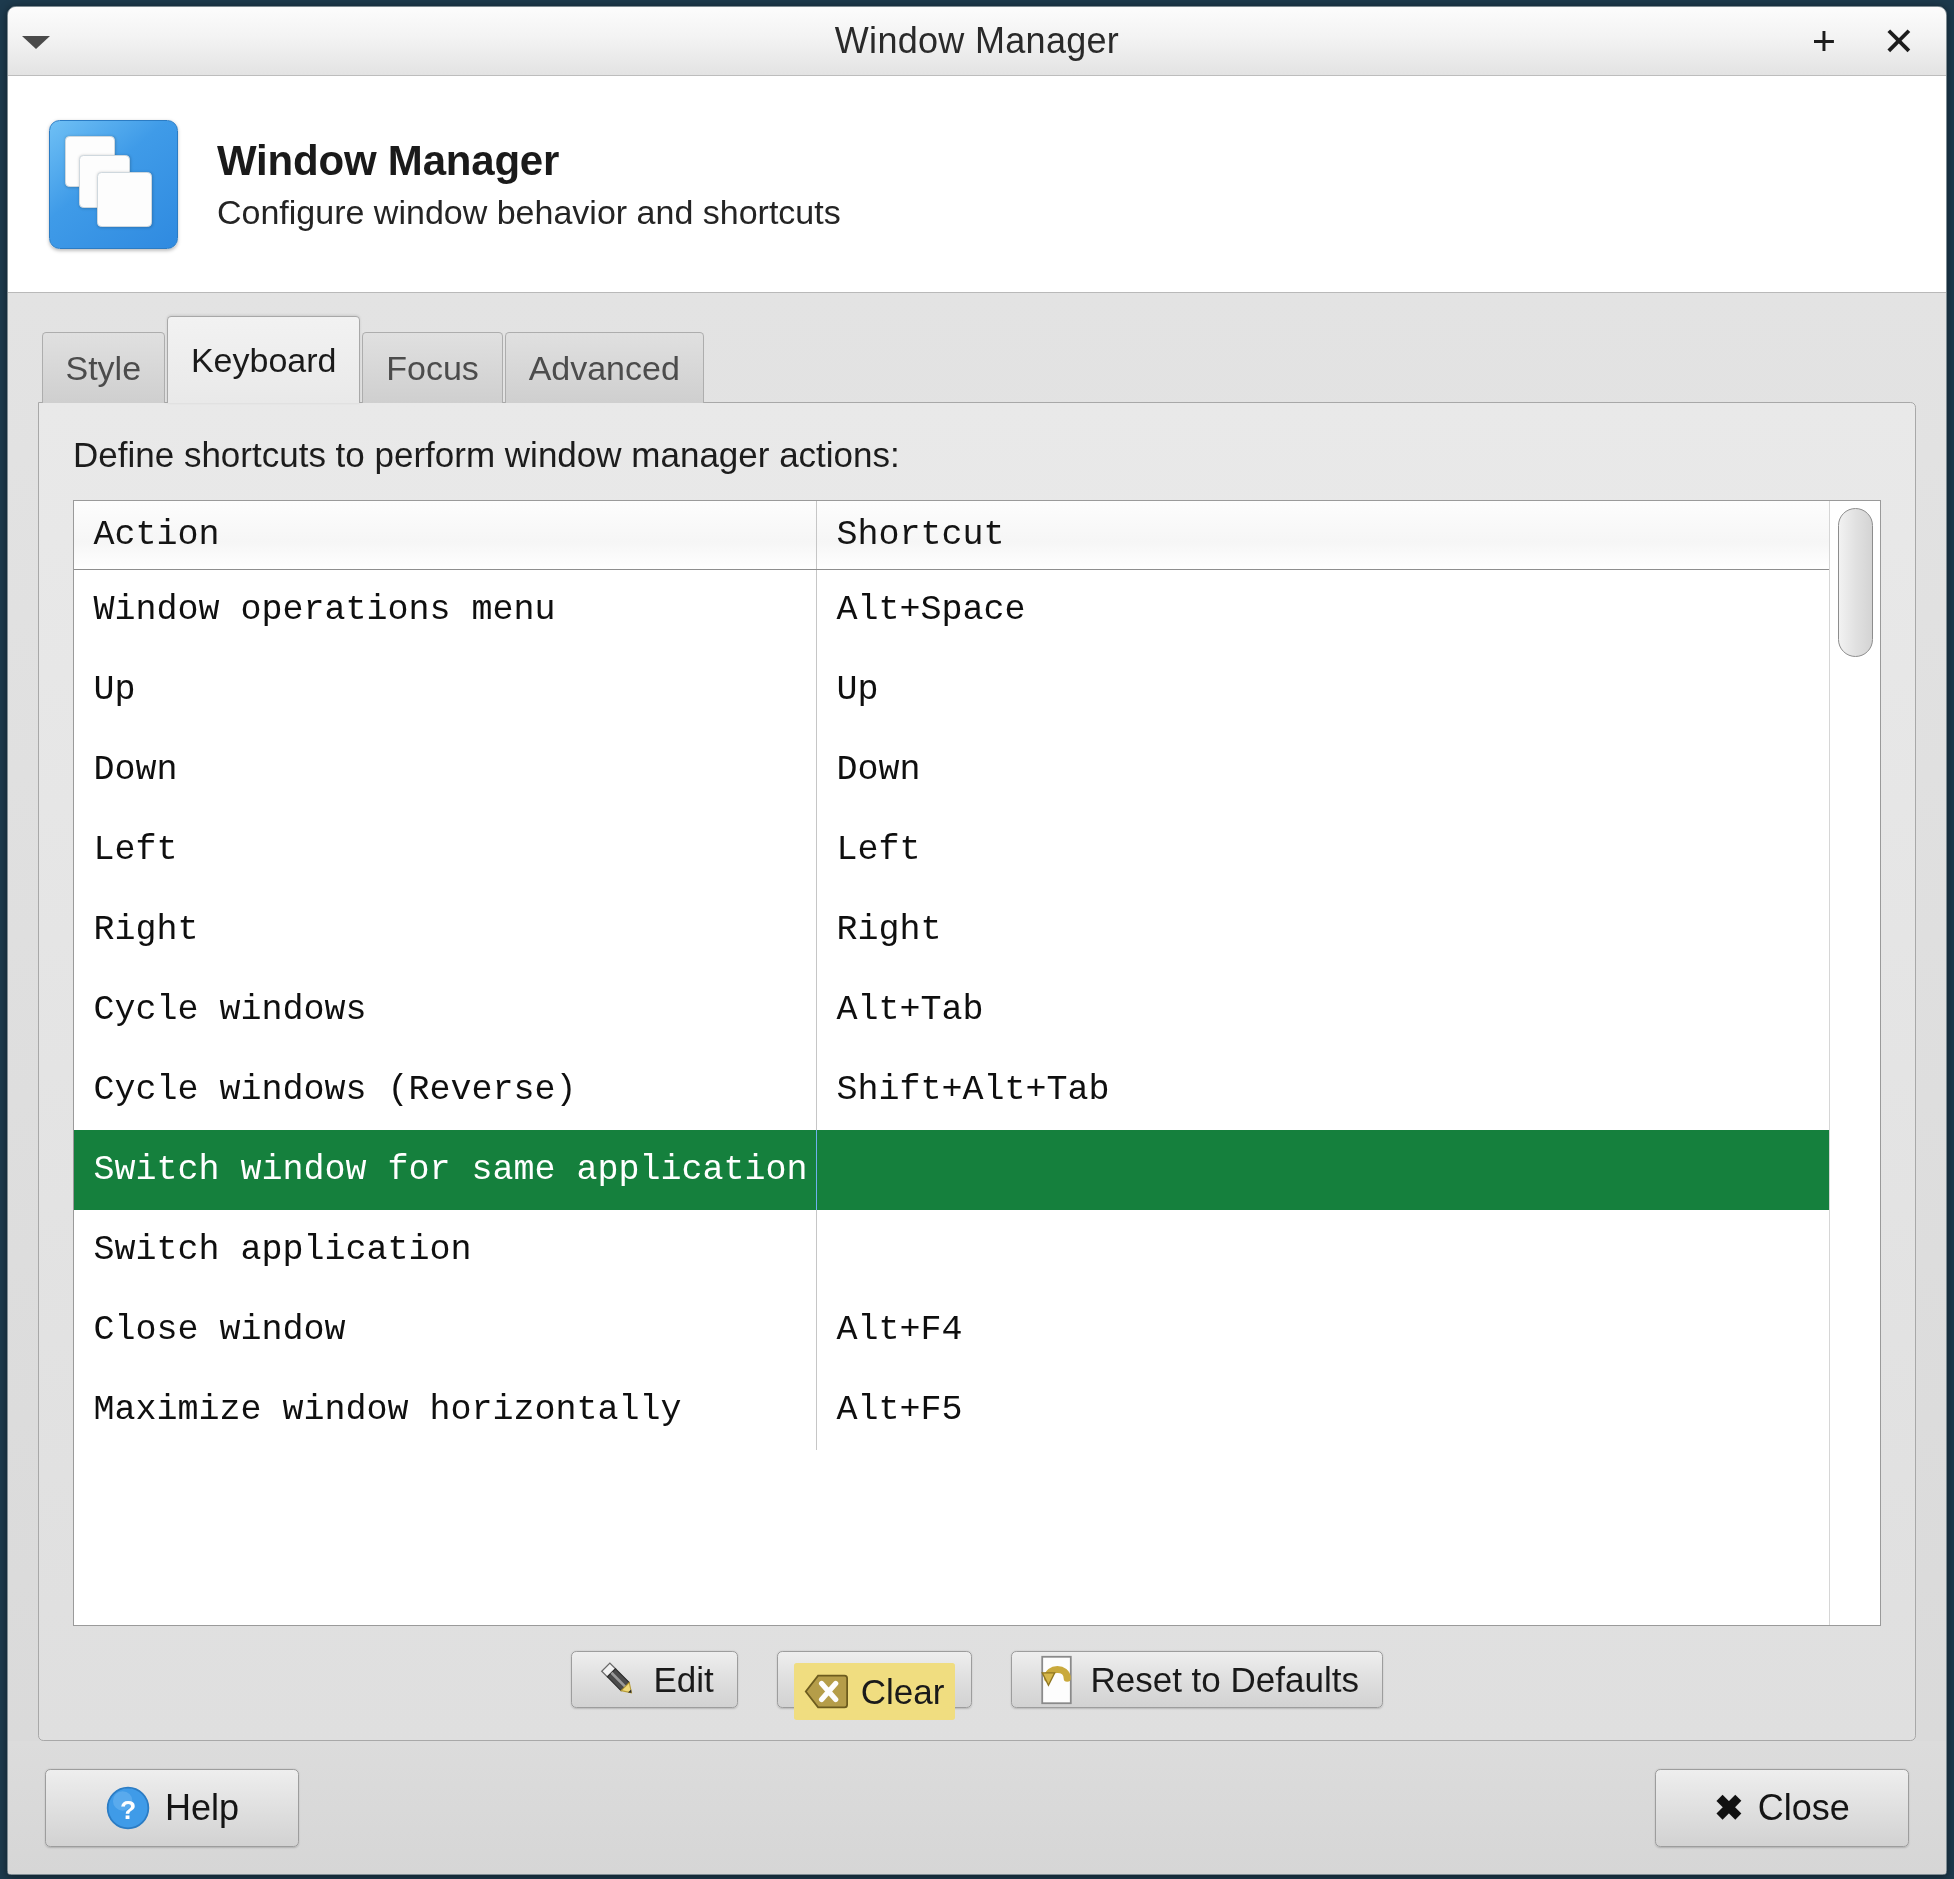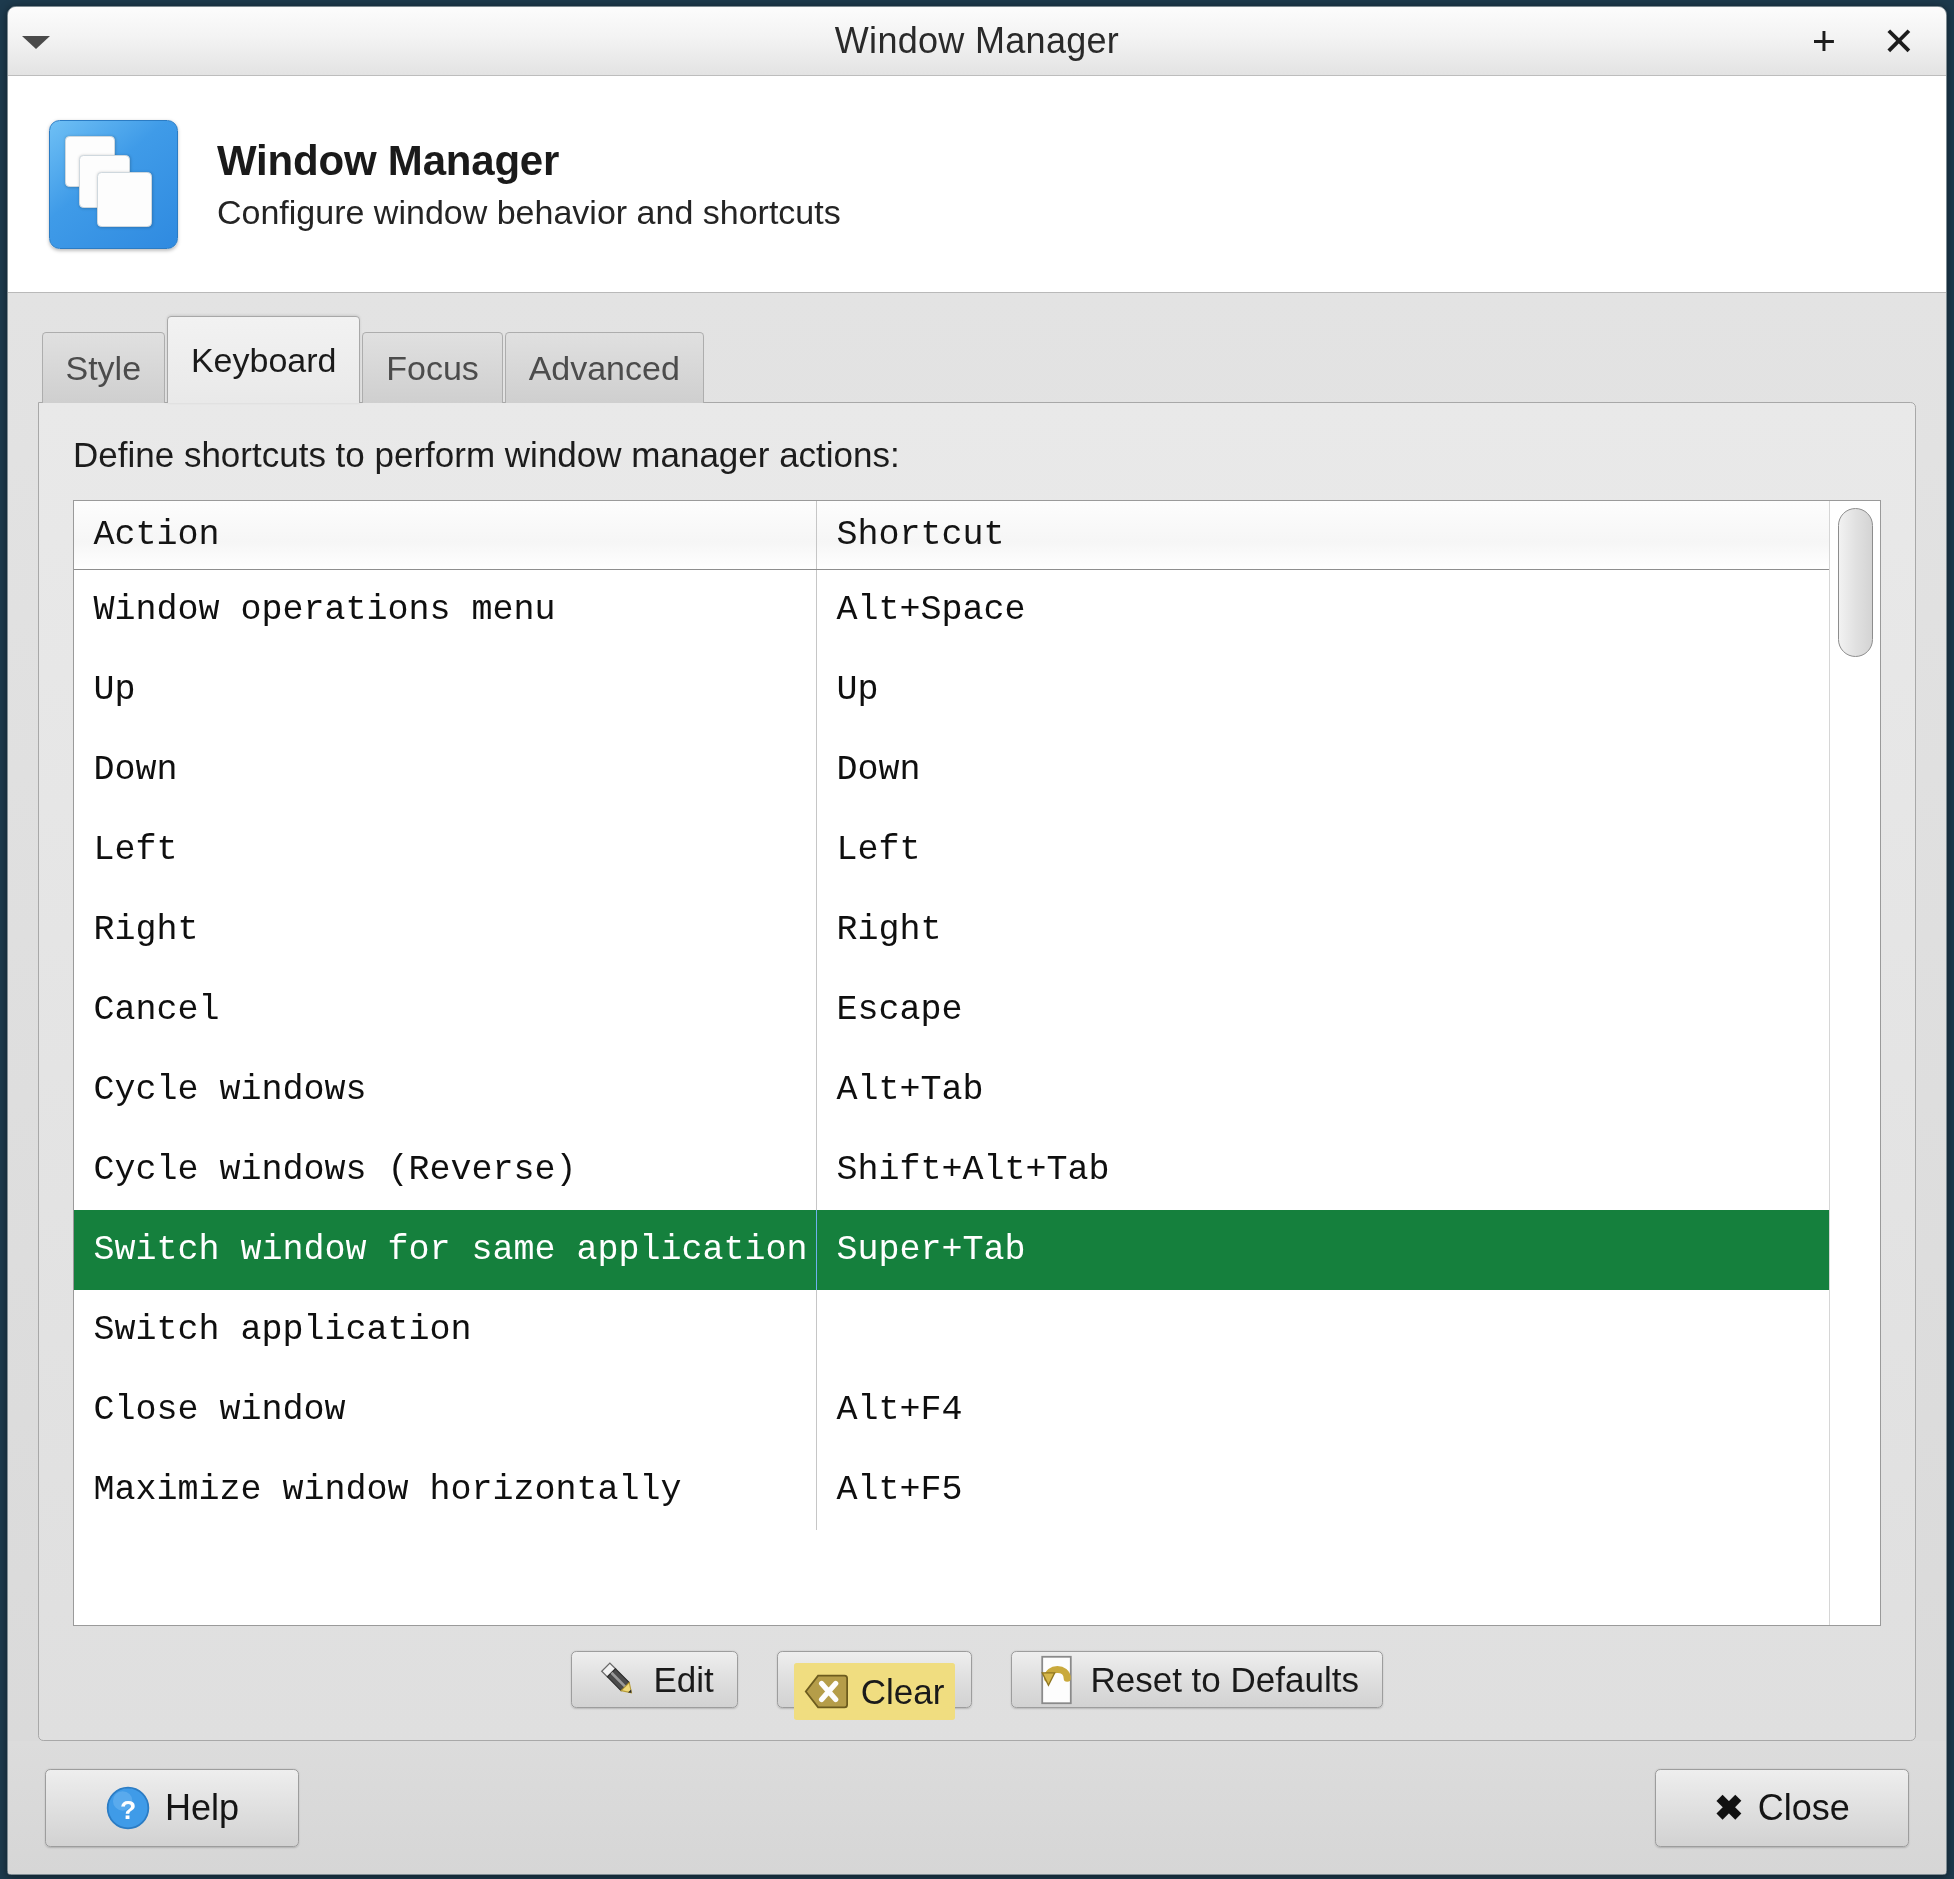--- a/index.html
+++ b/index.html
@@ -357,34 +357,29 @@
               </div>
               <div class="trow">
                 <div class="td col-action">Left</div>
                 <div class="td col-shortcut">Left</div>
               </div>
               <div class="trow">
                 <div class="td col-action">Right</div>
                 <div class="td col-shortcut">Right</div>
               </div>
               <div class="trow">
-                <div class="td col-action">Cancel</div>
-                <div class="td col-shortcut">Escape</div>
-              </div>
-              <div class="trow">
                 <div class="td col-action">Cycle windows</div>
                 <div class="td col-shortcut">Alt+Tab</div>
               </div>
               <div class="trow">
                 <div class="td col-action">Cycle windows (Reverse)</div>
                 <div class="td col-shortcut">Shift+Alt+Tab</div>
               </div>
               <div class="trow selected">
                 <div class="td col-action">Switch window for same application</div>
-                <div class="td col-shortcut">Super+Tab</div>
               </div>
               <div class="trow">
                 <div class="td col-action">Switch application</div>
                 <div class="td col-shortcut"></div>
               </div>
               <div class="trow">
                 <div class="td col-action">Close window</div>
                 <div class="td col-shortcut">Alt+F4</div>
               </div>
               <div class="trow">

